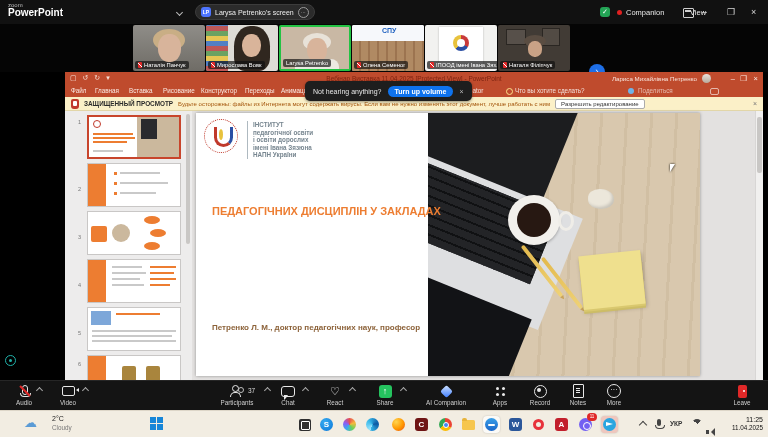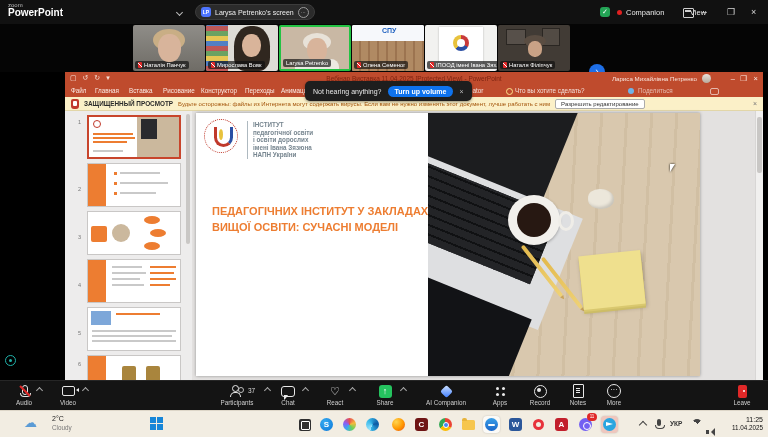--- a/index.html
+++ b/index.html
@@ -440,23 +440,23 @@
           <span class="fl"></span>
         </div>
       <div class="a inst-txt">
         <div>ІНСТИТУТ</div>
         <div>педагогічної освіти</div>
         <div>і освіти дорослих</div>
         <div>імені Івана Зязюна</div>
         <div>НАПН України</div>
       </div>
       <div class="a s-title">
-        <div>ПЕДАГОГІЧНИХ ІНСТИТУТ У ЗАКЛАДАХ</div>
-        <div>ВИЩОЇ ОСВІТИ: СУЧАСНІ МОДЕЛІ</div>
-      </div>
+        <div>ПЕДАГОГІЧНИХ ДИСЦИПЛІН У ЗАКЛАДАХ</div>
+      </div>
+      <div class="a s-author">Петренко Л. М., доктор педагогічних наук, професор</div>
     </div>
 
     <div class="a mainscroll">
         <div class="mth"></div>
       </div>
   </div>
 
   <div class="a annot"></div>
 
   <div class="a ztb">

